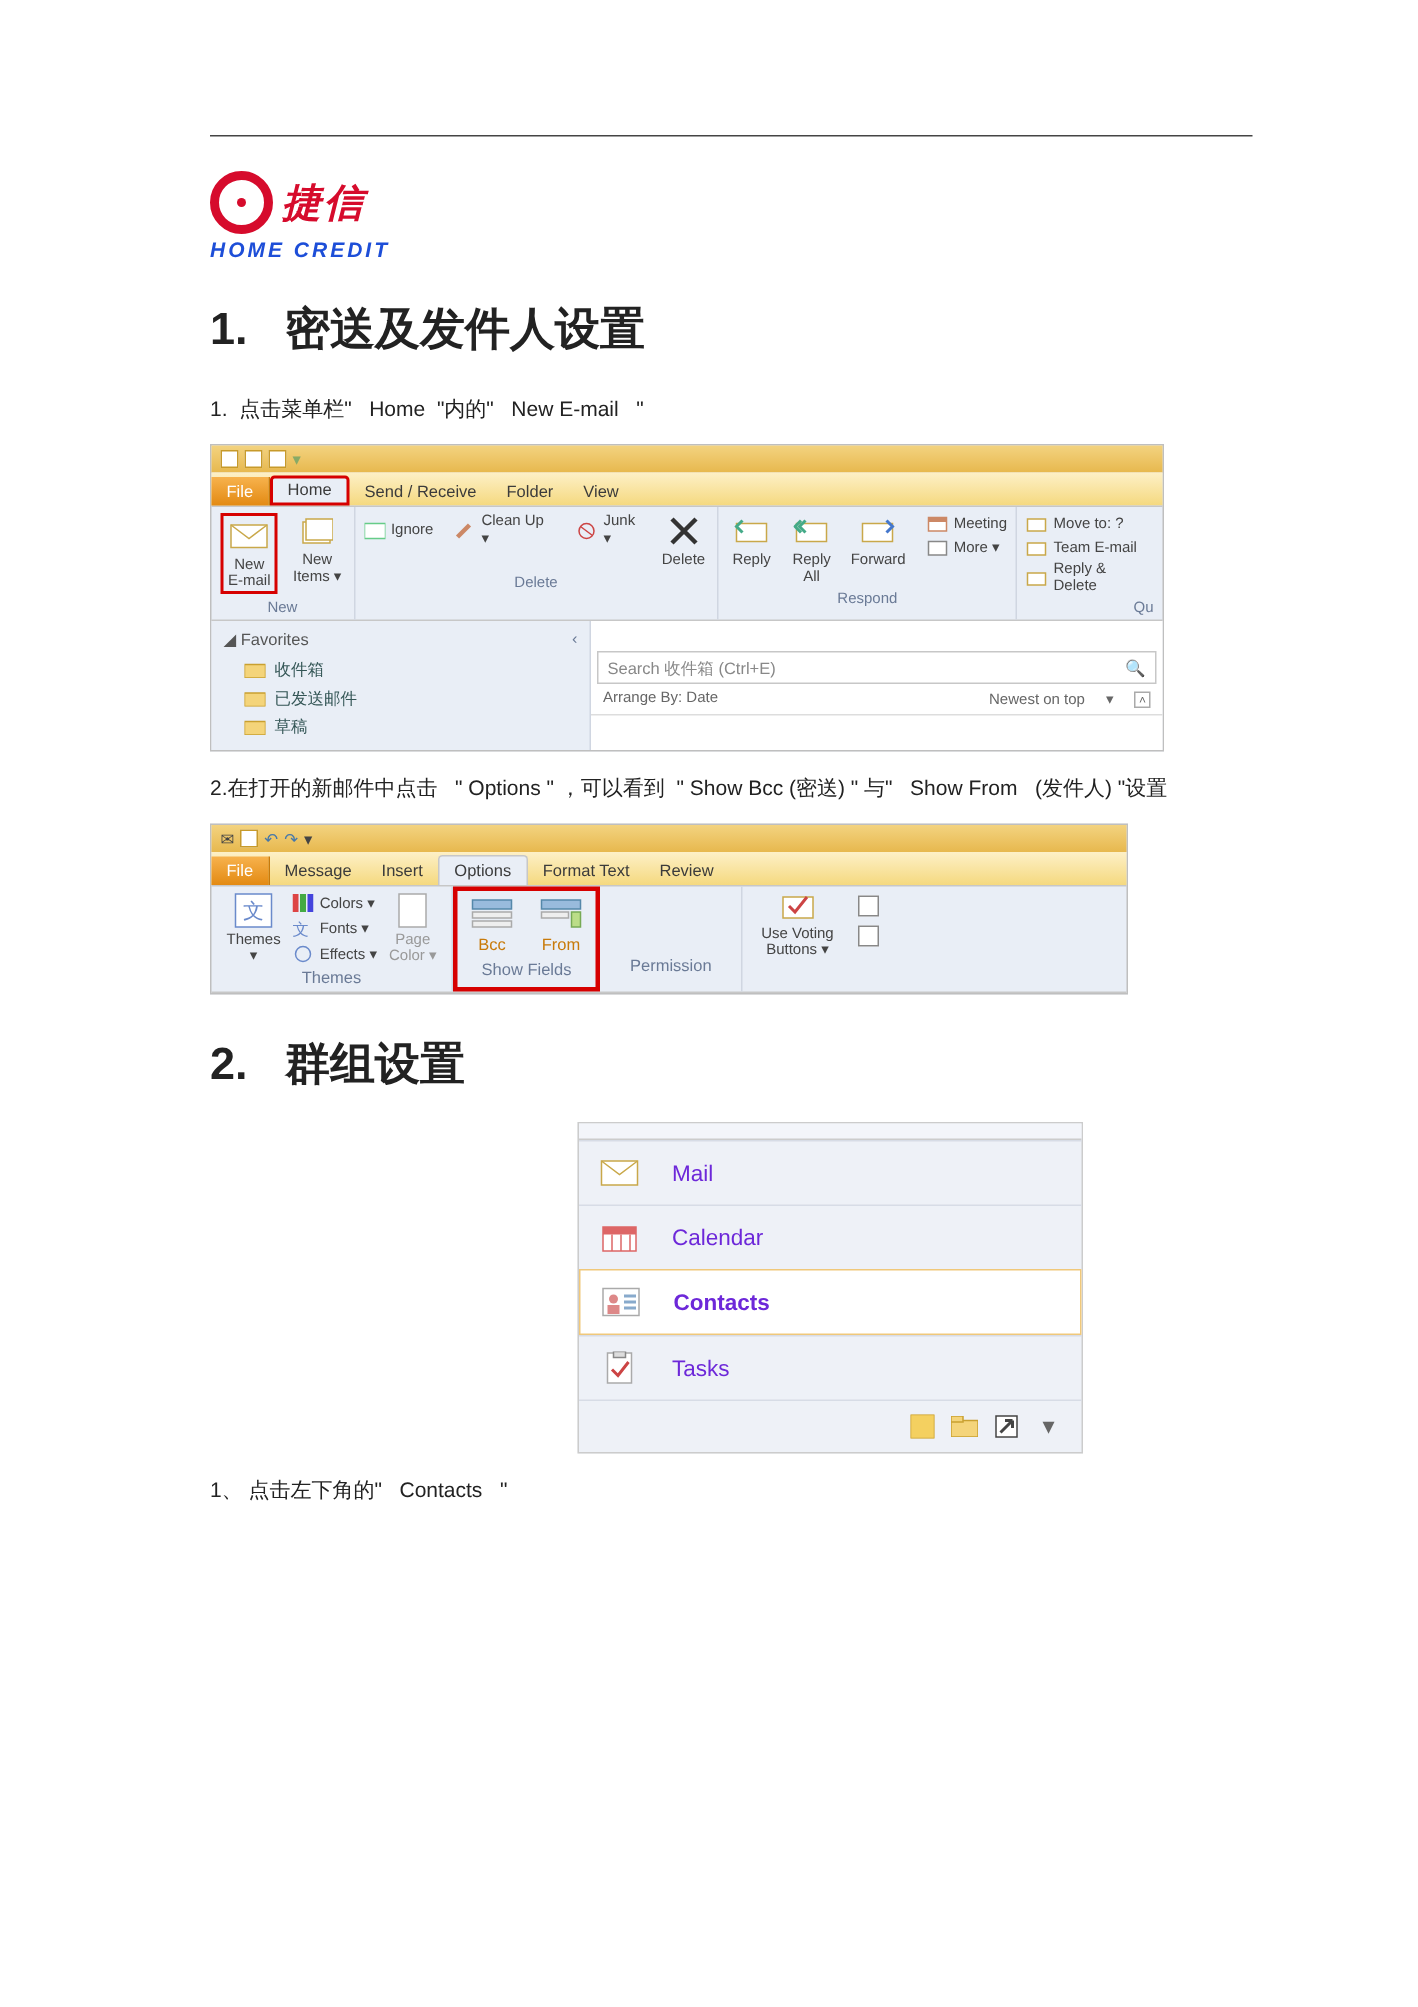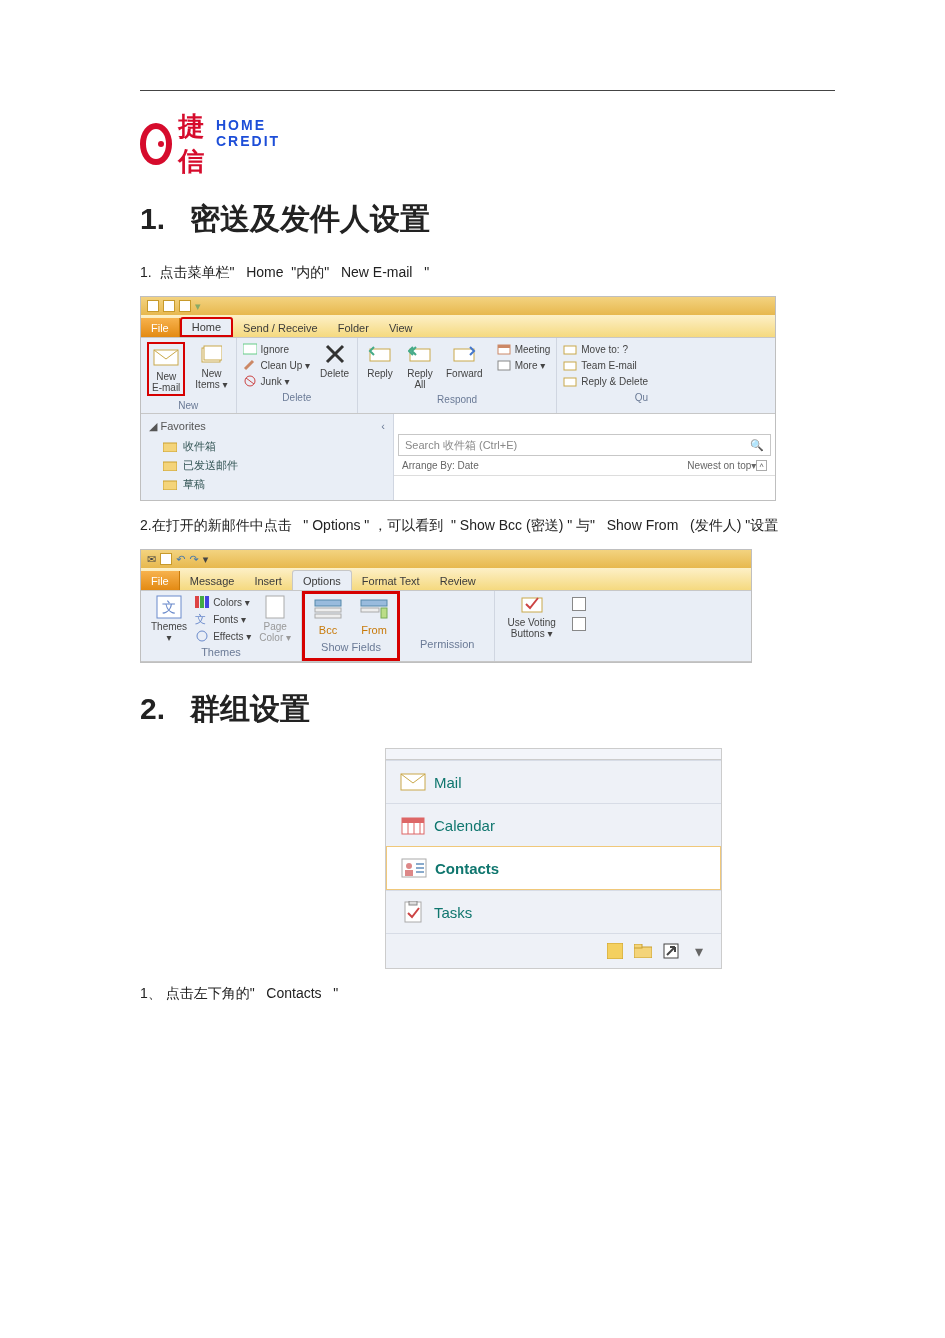--- a/index.html
+++ b/index.html
@@ -15,21 +15,21 @@
     padding:90px 110px 60px 140px;
     position:relative;
   }
   .hr{
     border:none;
     border-top:1px solid #444;
     margin:0 0 24px 0;
   }
   .logo{
     width:150px;height:58px;
-    display:flex;flex-direction:row;justify-content:center;
+    display:flex;flex-direction:column;justify-content:center;font-style:italic;
   }
   .logo-top{display:flex;align-items:center;gap:6px}
   .logo-o{
     width:30px;height:30px;border:6px solid #d60b2c;border-radius:50%;
     position:relative;display:inline-block;
   }
   .logo-o::after{content:"";position:absolute;left:12px;top:12px;width:6px;height:6px;background:#d60b2c;border-radius:50%;}
   .logo-cn{font-size:26px;font-weight:700;color:#d60b2c;letter-spacing:2px}
   .logo-sub{font-size:14px;font-weight:700;color:#1d4ed8;letter-spacing:2px;margin-top:2px}
   h1{font-size:30px;font-weight:700;margin:26px 0 18px 0}
@@ -58,37 +58,37 @@
   .listpane{display:flex}
   .nav{width:236px;background:#e9eef6;padding:6px 8px;font-size:11px;border-right:1px solid #d0d6e1}
   .nav .collapse{float:right;color:#6a7a96}
   .fav{font-weight:400;color:#555;margin-bottom:4px}
   .fldr{display:flex;align-items:center;gap:6px;padding:2px 0 2px 14px;color:#355}
   .fldr .fico{width:14px;height:12px}
   .msgs{flex:1;background:#fff}
   .search{display:flex;align-items:center;border:1px solid #c7c7c7;margin:20px 4px 0 4px;height:20px;padding:0 6px;color:#888}
   .search .mag{margin-left:auto;color:#4a8}
   .arrange{display:flex;justify-content:space-between;padding:4px 8px;color:#666;border-bottom:1px solid #ddd;font-size:10px}
-  .arrange .right{display:flex;align-items:flex-end;gap:0}
+  .arrange .right{display:flex;align-items:flex-end;gap:14px}
 
   
   .shot2{width:610px}
   .ribbon2{display:flex;border-bottom:1px solid #c7c7c7}
   .themesgrp{display:flex;flex-direction:column;align-items:center;padding:4px 8px 0 8px;border-right:1px solid #d0d6e1}
   .themerow{display:flex;align-items:center;gap:6px}
   .bcc-from{display:flex}
   .bf-btn{display:flex;flex-direction:column;align-items:center;padding:2px 8px;color:#c87a0a;font-size:11px;gap:2px}
   .bf-btn .ico{width:30px;height:24px}
   .redbox2{border:3px solid #d60000;padding:2px 0 0 0;display:flex;flex-direction:column;align-items:center}
   .permgrp,.trackgrp{display:flex;flex-direction:column;align-items:flex-end;padding:0 10px 0 10px;border-right:1px solid #d0d6e1}
   .grplabel2{font-size:11px;color:#6a7a96;padding:3px 10px}
 
   
   .shot3{width:335px;margin-left:245px;background:#eef1f7;border:1px solid #ccc;font-family:"Segoe UI",Tahoma,sans-serif}
-  .navitem{display:flex;align-items:center;gap:8px;padding:10px 14px;font-size:15px;color:#0f766e;border-top:1px solid #d7dce6}
+  .navitem{display:flex;align-items:center;gap:22px;padding:10px 14px;font-size:15px;color:#6d28d9;border-top:1px solid #d7dce6}
   .navitem.sel{background:#fff;border:1px solid #f0c87a;font-weight:700}
   .navitem .nico{width:26px;height:22px;display:flex;align-items:center;justify-content:center}
   .bottombar{display:flex;justify-content:flex-end;gap:8px;padding:8px 12px;border-top:1px solid #d7dce6}
   .bbico{width:20px;height:18px;display:inline-flex;align-items:center;justify-content:center}
 
   
   svg{display:block}
 </style>
 </head>
 <body>
@@ -157,21 +157,21 @@
             </span>
             <span class="lbl" style="white-space:pre">New
 Items ▾</span>
           </div>
         </div>
         <div class="grplabel">New</div>
       </div>
 
       <div class="group">
         <div class="group-row">
-          <div style="display:flex;flex-direction:column;gap:2px">
+          <div style="display:flex;flex-direction:row;gap:14px">
             <div class="smallbtn">
                 <span class="ico">
                   <svg width="14" height="12">
                     <rect width="14" height="10" y="1" fill="#fff" stroke="#6c8"></rect>
                   </svg>
                 </span>
                 <span>Ignore</span>
               </div>
             <div class="smallbtn">
                 <span class="ico">

